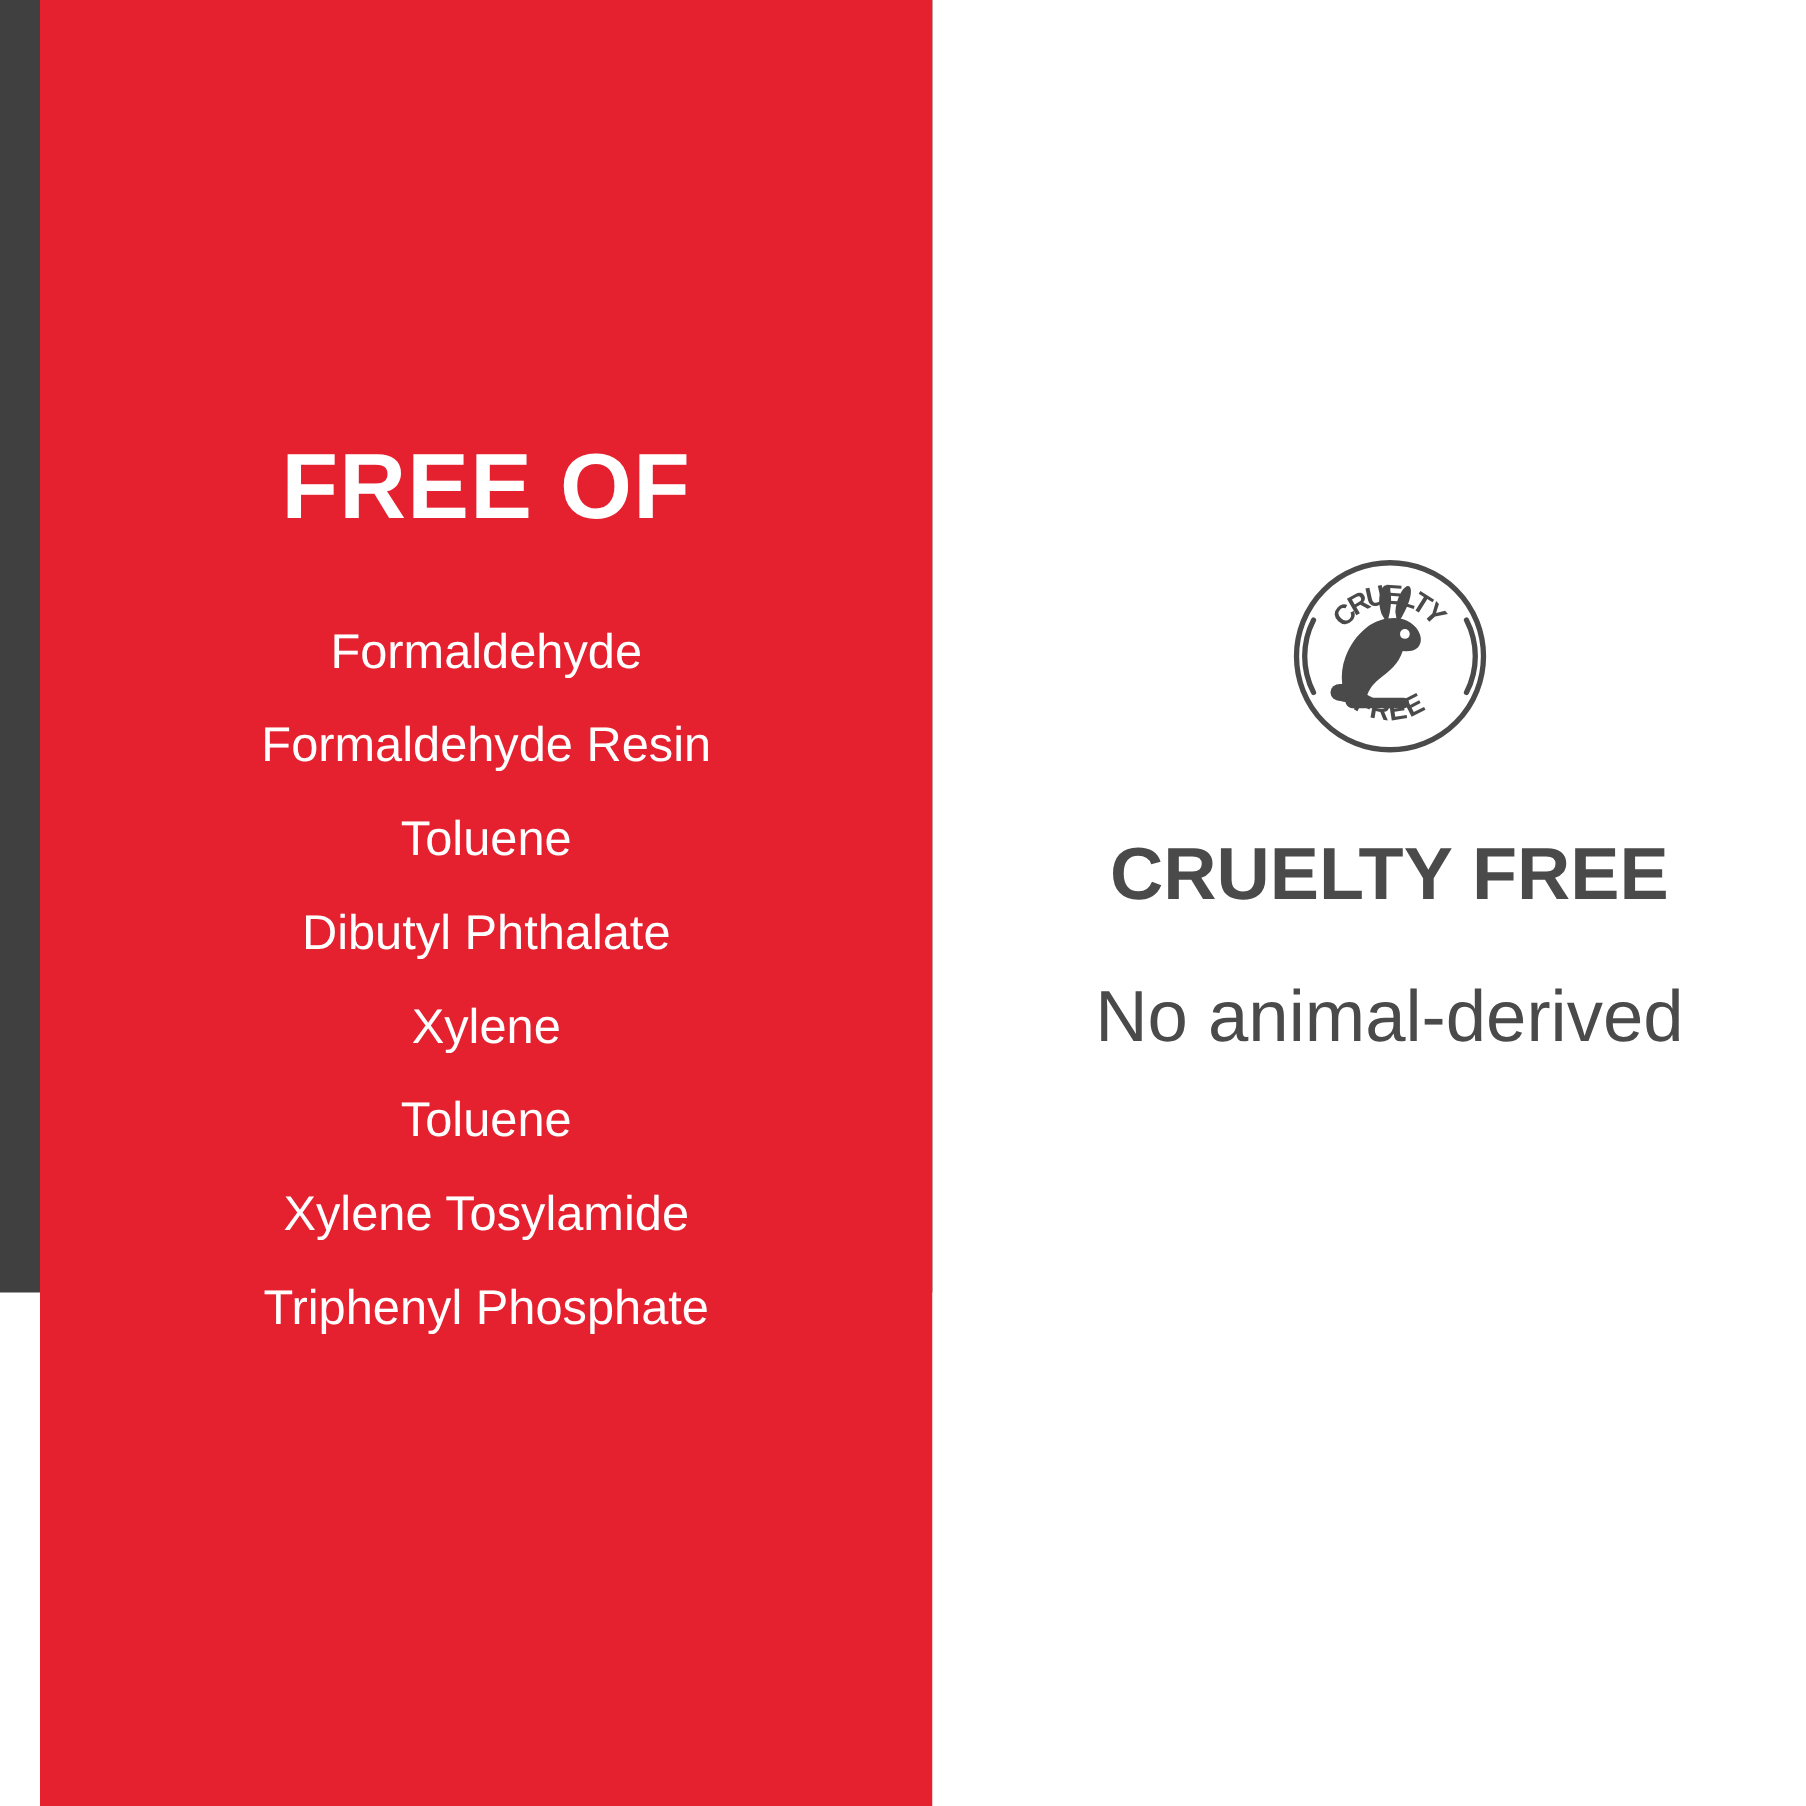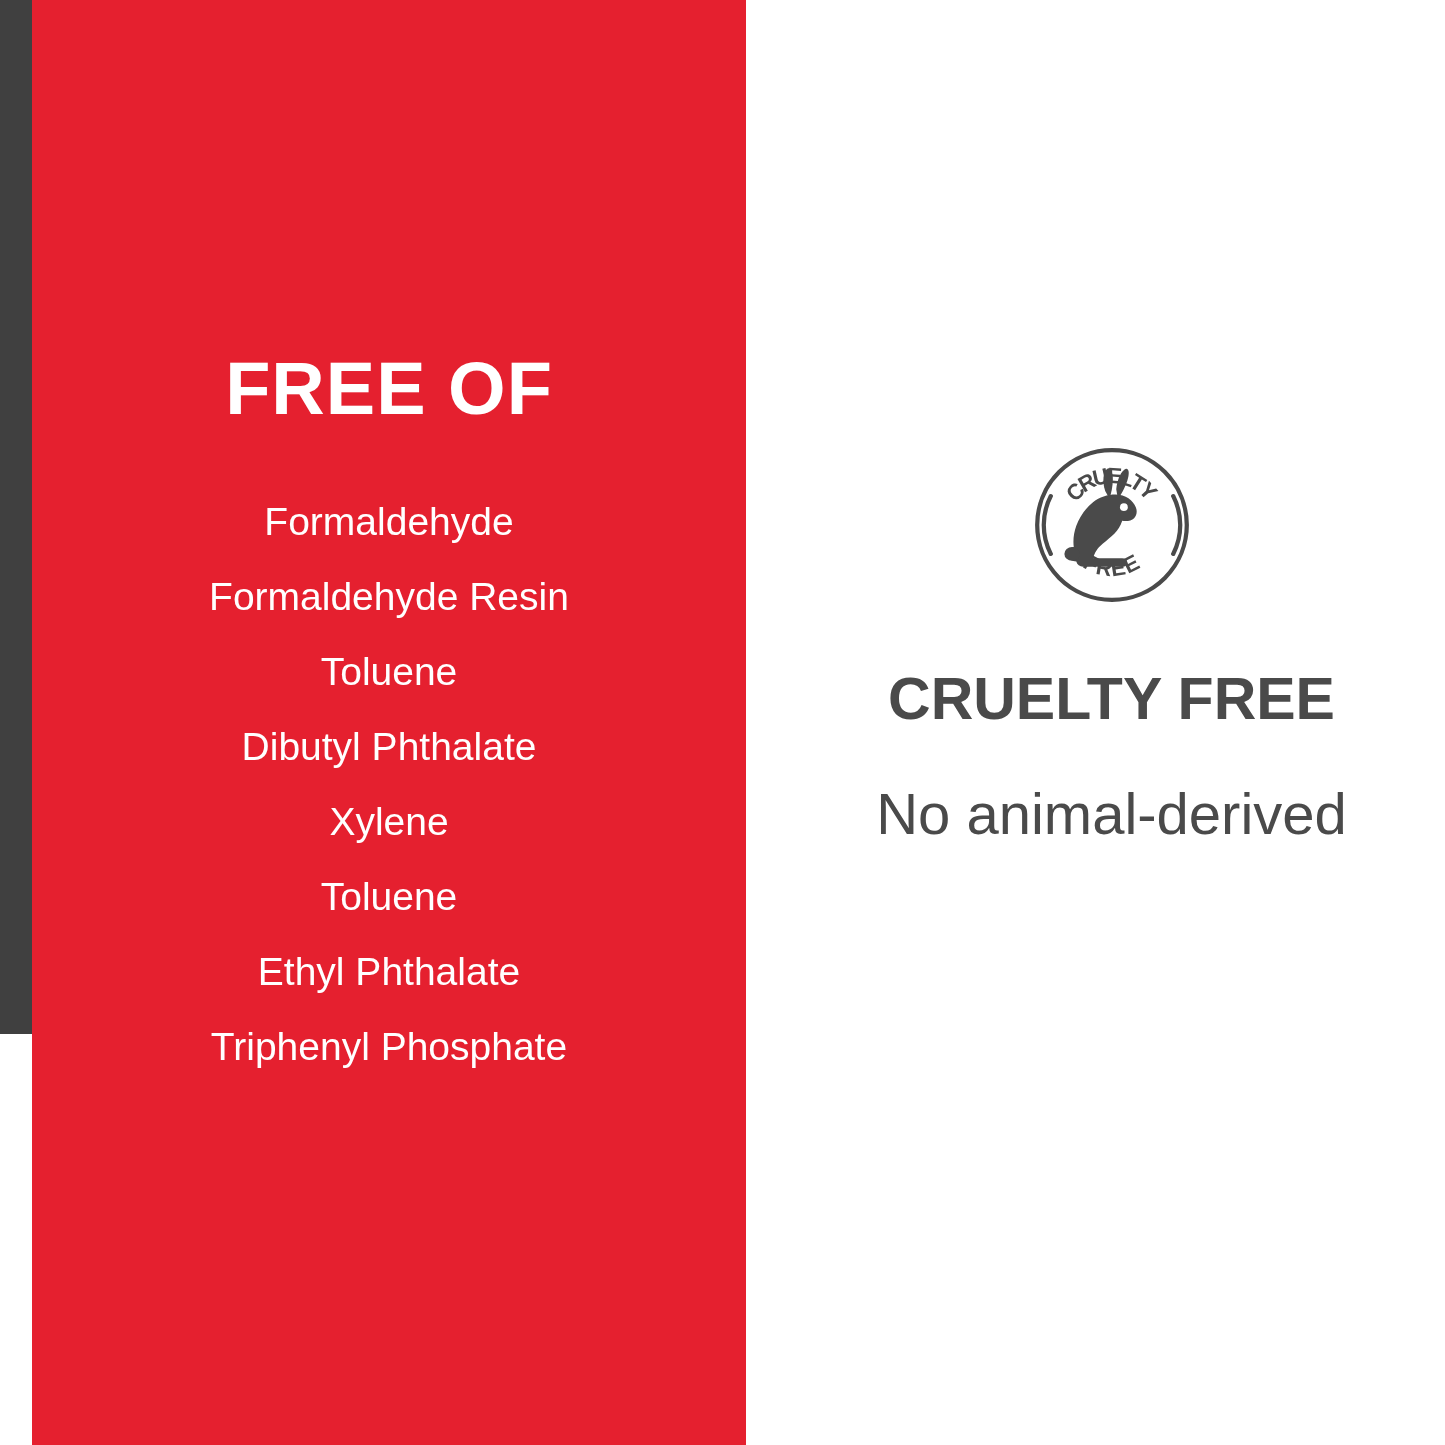--- a/index.html
+++ b/index.html
@@ -115,21 +115,21 @@
     <div class="left-inner">
       <div class="free-of-title">FREE OF</div>
 
       <ul class="ingredient-list">
         <li class="ingredient-item">Formaldehyde</li>
         <li class="ingredient-item">Formaldehyde Resin</li>
         <li class="ingredient-item">Toluene</li>
         <li class="ingredient-item">Dibutyl Phthalate</li>
         <li class="ingredient-item">Xylene</li>
         <li class="ingredient-item">Toluene</li>
-        <li class="ingredient-item">Ethyl Phthalate</li>
+        <li class="ingredient-item">Xylene Tosylamide</li>
         <li class="ingredient-item">Triphenyl Phosphate</li>
       </ul>
     </div>
   </div>
 
   <div class="right-panel">
     <div class="right-inner">
 
       <div class="badge-wrap">
         <svg viewBox="0 0 200 200" width="170" height="170" aria-hidden="true">

